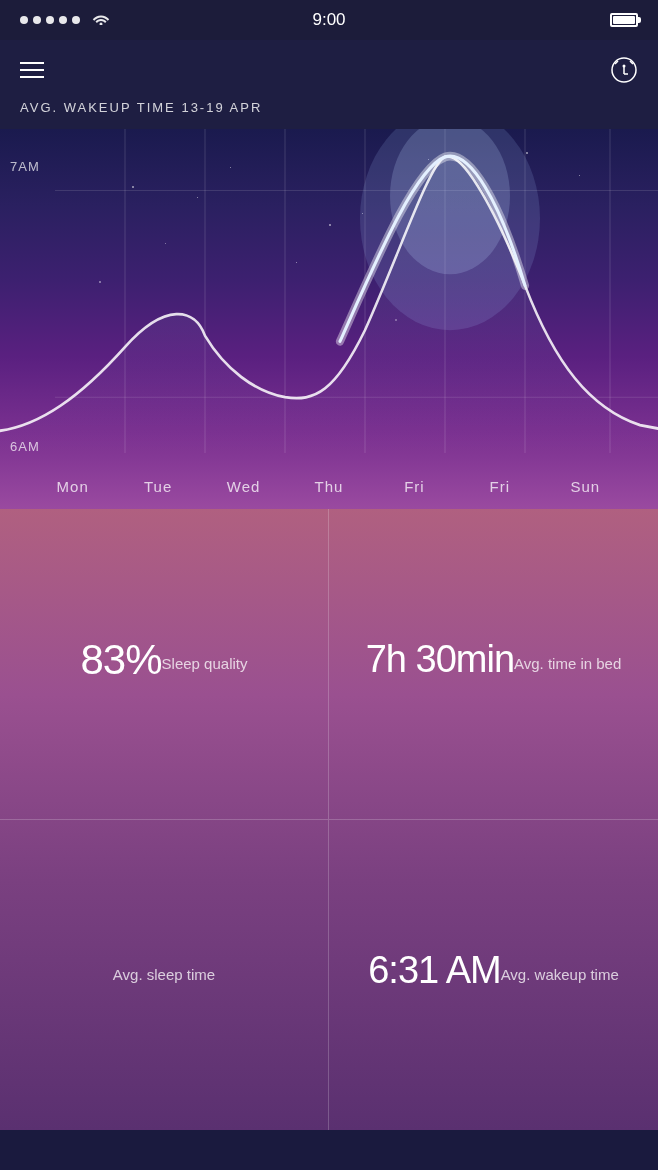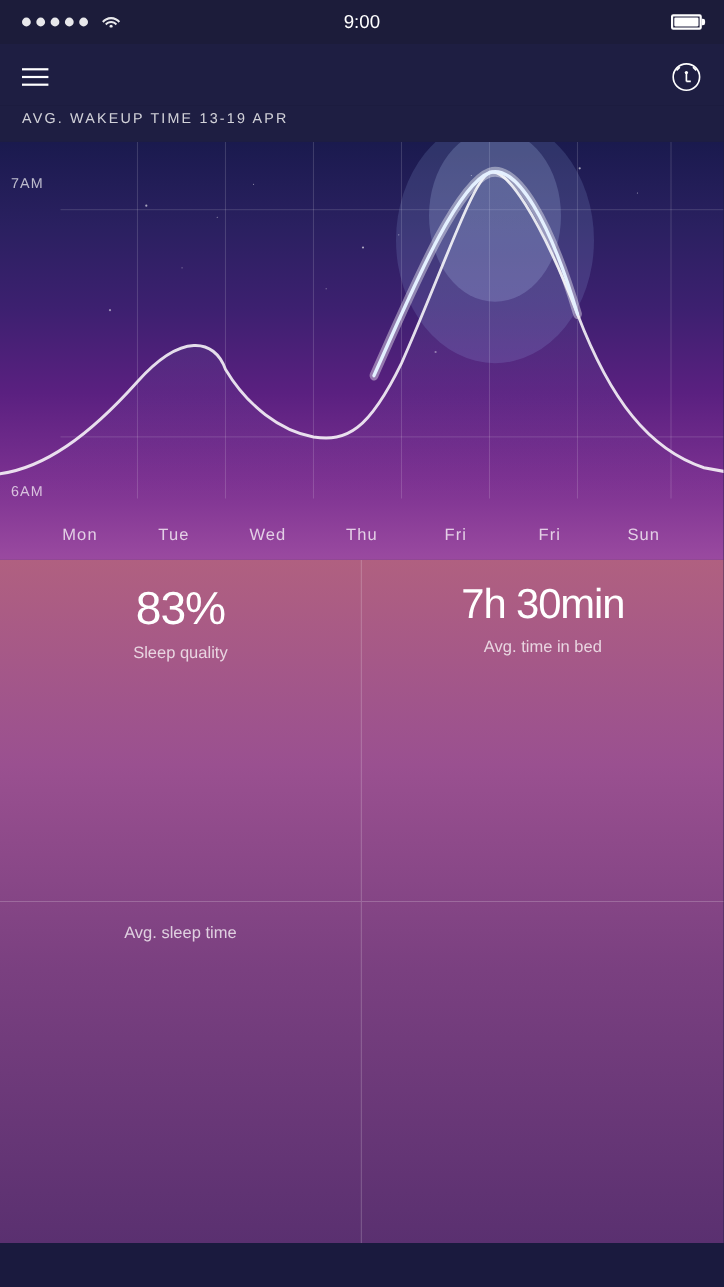--- a/index.html
+++ b/index.html
@@ -194,23 +194,24 @@
     .stats-grid {
       position: relative;
       z-index: 2;
       display: grid;
       grid-template-columns: 1fr 1fr;
       grid-template-rows: 1fr 1fr;
       height: 100%;
     }
     .stat-cell {
       display: flex;
-      flex-direction: column;
-      align-items: center;
-      padding: 20px;
+      flex-direction: row;
+      align-items: center;
+      justify-content: center;
+      padding: 4px;
       position: relative;
     }
     .stat-cell:nth-child(1) {
       border-right: 1px solid rgba(255,255,255,0.2);
       border-bottom: 1px solid rgba(255,255,255,0.2);
     }
     .stat-cell:nth-child(2) {
       border-bottom: 1px solid rgba(255,255,255,0.2);
     }
     .stat-cell:nth-child(3) {
@@ -378,17 +379,21 @@
 
       <div class="stat-cell">
         <div class="stat-value stat-value-large">7h 30min</div>
         <div class="stat-label">Avg. time in bed</div>
       </div>
 
       <div class="stat-cell">
         <div class="stat-label">Avg. sleep time</div>
       </div>
 
+      <div class="stat-cell">
+        <div class="stat-value stat-value-large">6:31 AM</div>
+        <div class="stat-label">Avg. wakeup time</div>
+      </div>
 
     </div>
   </div>
 
 </div>
 
 </body></html>

